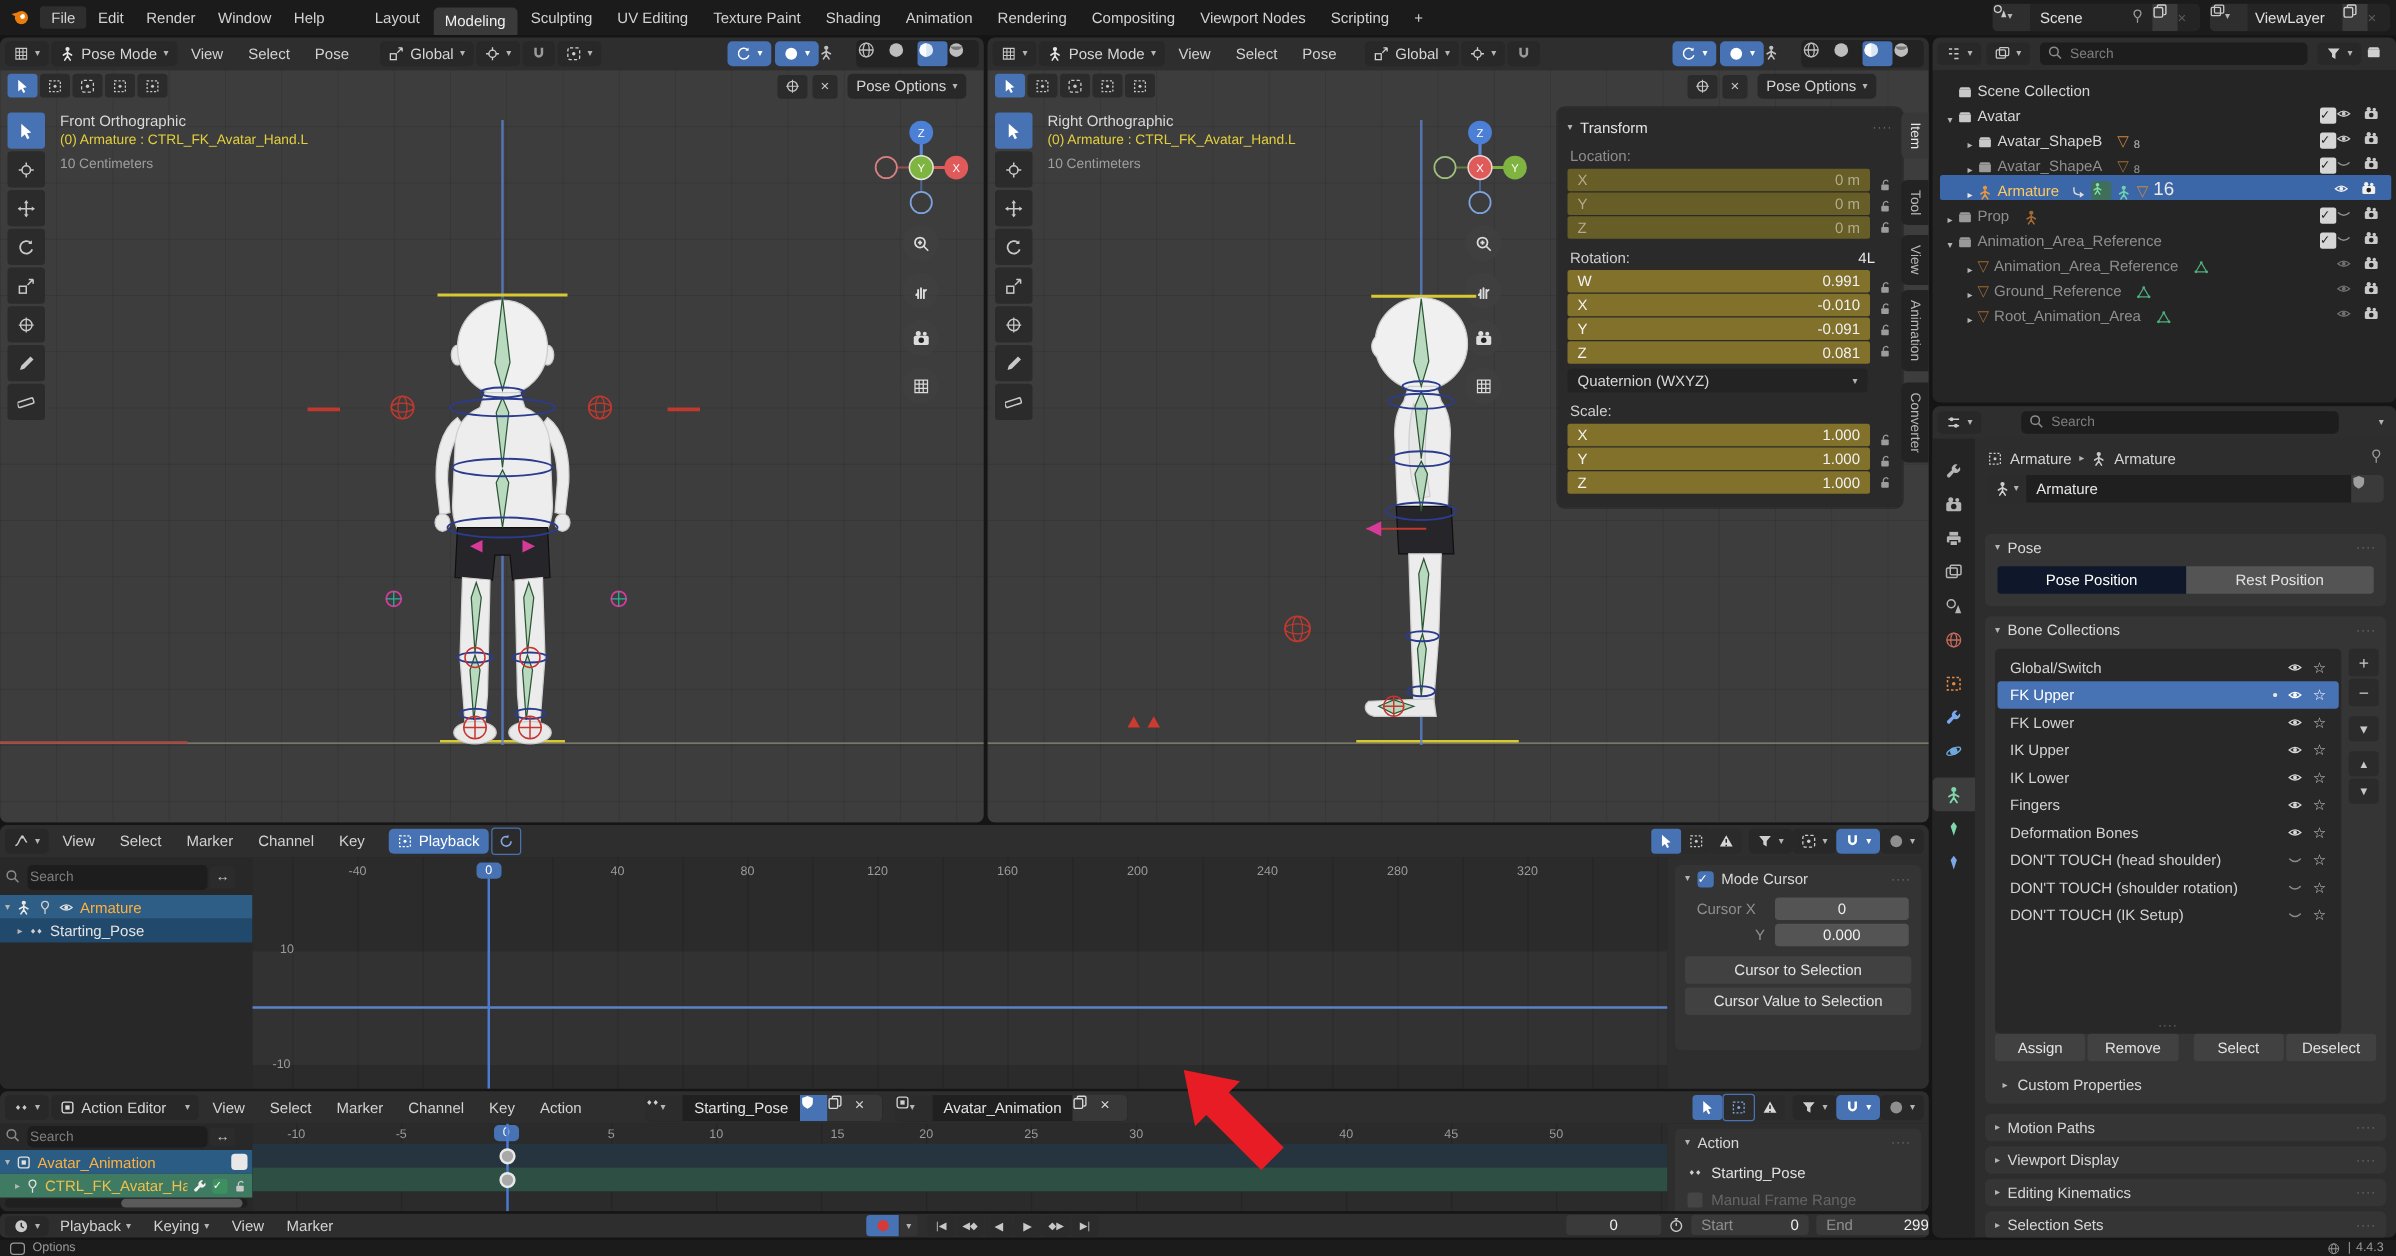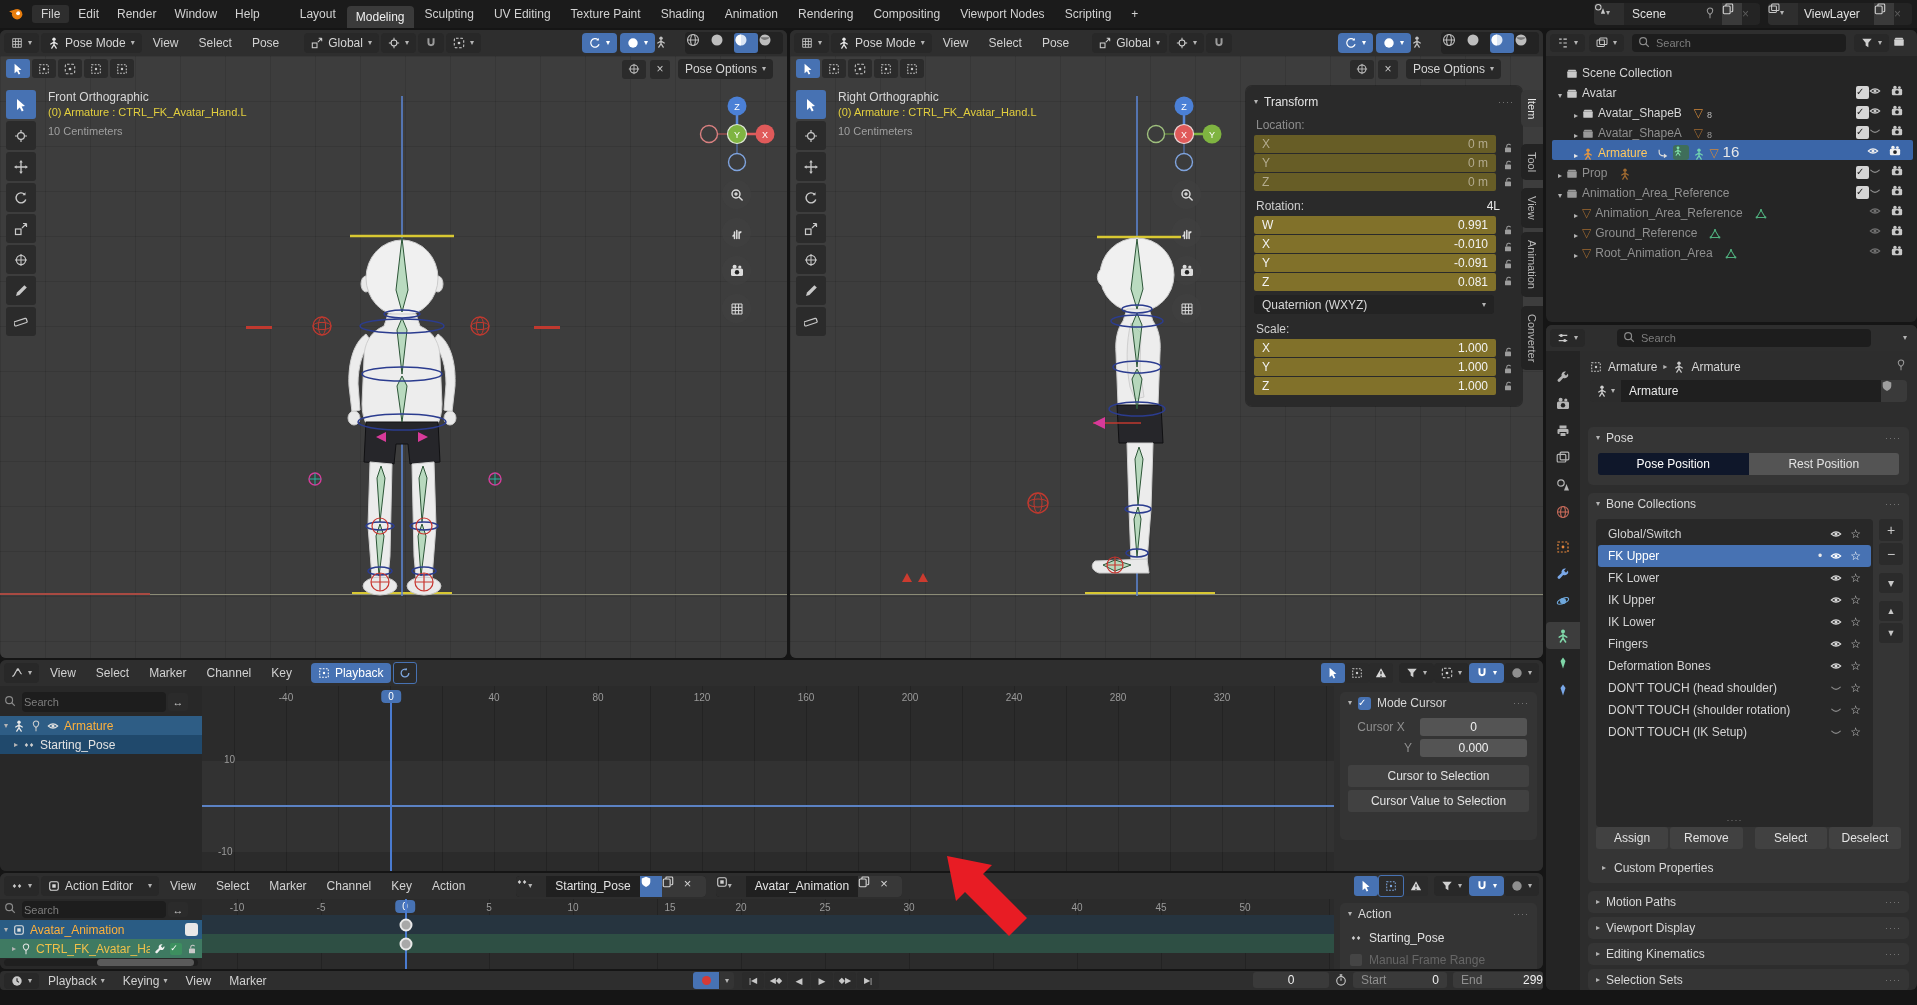--- a/index.html
+++ b/index.html
@@ -1762,18 +1762,29 @@
       <div class="ppanel" style="top:618px;height:22px;left:8px;right:8px">
           <div class="phdr">
             <span class="chev">▸</span>
             <span>Selection Sets</span>
             <span class="drag">····</span>
           </div>
         </div>
     </div>
   </div>
 
+  <div class="ab fx" style="left:0;top:992px;width:1917px;height:13px;background:#1b1b1b;font-size:10px;color:#9a9a9a">
+    <span class="ico" style="width:10px;height:8px;border:1px solid #9a9a9a;border-radius:3px;margin:0 6px 0 8px"></span>
+    <span>Options</span>
+    <span style="margin-left:auto" class="fx">
+      <svg class="s10" style="color:#9a9a9a;margin-right:6px">
+          <use href="#i-globe"></use>
+        </svg>
+      <span style="margin-right:4px">|</span>
+      <span style="margin-right:10px">4.4.3</span>
+    </span>
+  </div>
 
   <svg class="ab" style="left:935px;top:848px;z-index:50" width="104" height="98" viewBox="0 0 104 98">
     <polygon points="12,8 57,17 48,26 92,70 74,88 30,44 21,53" fill="#e81c24"></polygon>
   </svg>
 
 </div>
 
 </body></html>

